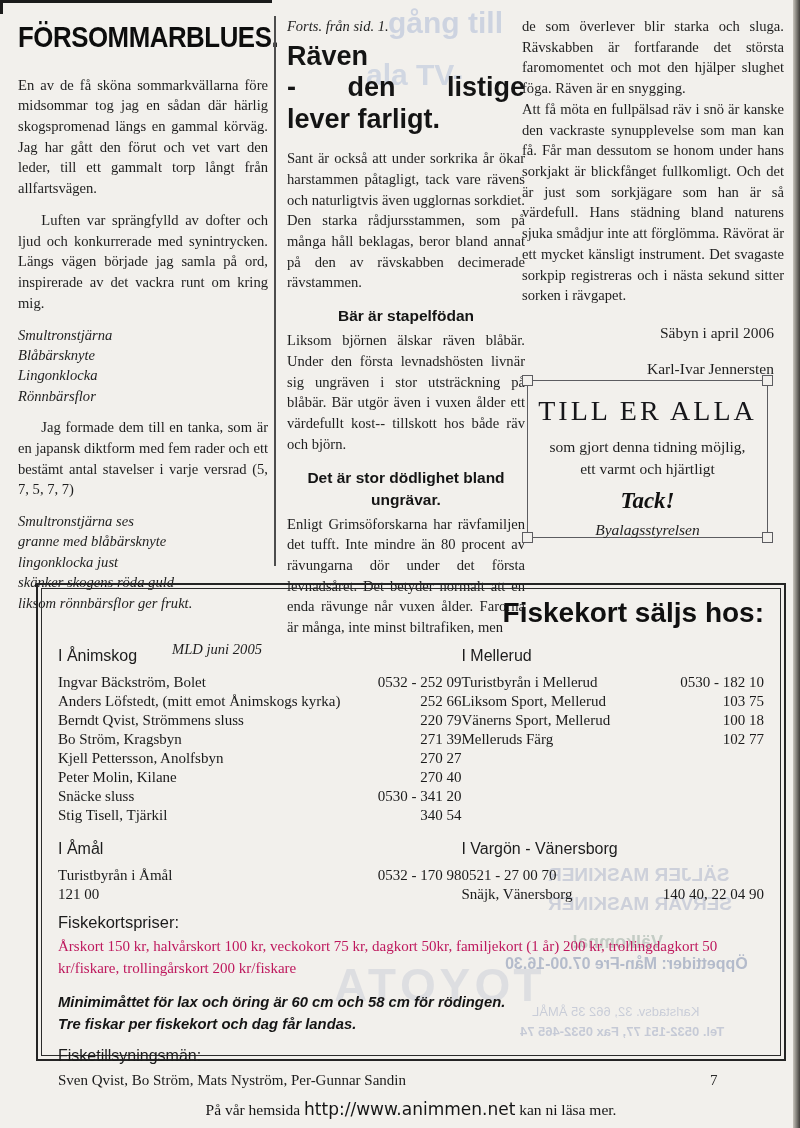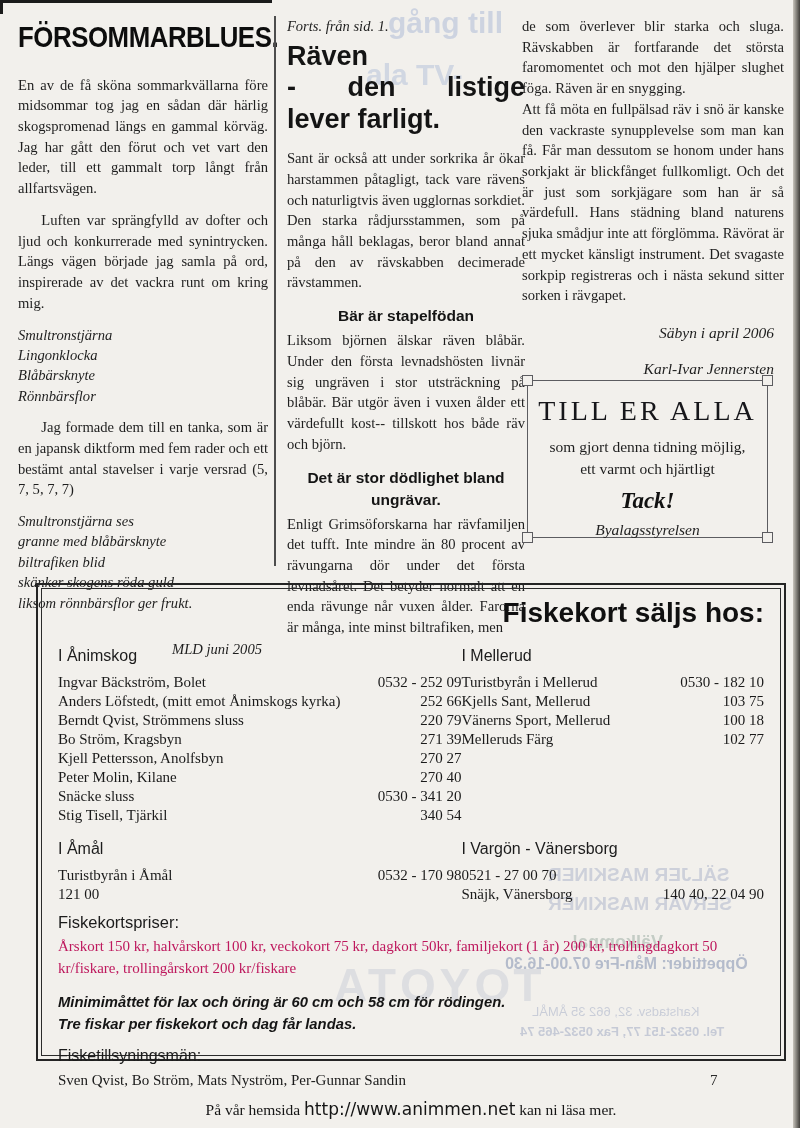--- a/index.html
+++ b/index.html
@@ -27,21 +27,21 @@
   .left-title{font-family:"Liberation Sans",sans-serif;font-weight:bold;font-size:30px;letter-spacing:-0.5px;transform:scaleX(0.86);transform-origin:left;white-space:nowrap;margin:2px 0 16px 0;color:#0d0d0d;}
   .col p{margin:0 0 11px 0;}
   .indent{text-indent:1.6em;}
   .poem{font-style:italic;line-height:1.4;margin:0 0 11px 0;text-align:left;}
   .byline{font-style:italic;text-align:right;margin-top:26px;padding-right:6px;}
 
   .cont-note{font-style:italic;font-size:14.5px;text-align:left;margin:2px 0 4px 0;}
   .fox-headline{font-family:"Liberation Sans",sans-serif;font-weight:bold;font-size:27px;line-height:1.18;color:#141414;margin:0 0 12px 0;text-align:left;}
   .hl2{text-align:justify;text-align-last:justify;}
   .subhead{font-family:"Liberation Sans",sans-serif;font-weight:bold;font-size:15.5px;margin:12px 0 3px 0;text-align:center;color:#141414;}
-  .sig{font-style:italic;text-align:right;font-size:15.5px;padding-right:10px;}
+  .sig{text-align:right;font-size:15.5px;padding-right:10px;}
   .sig-first{margin-top:16px;margin-bottom:14px;}
 
   
   .thanks-box{position:absolute;left:527px;top:380px;width:239px;height:156px;border:1.5px solid #5c5c60;text-align:center;background:transparent;}
   .corner{position:absolute;width:9px;height:9px;border:1.5px solid #5c5c60;background:#f2f0ec;}
   .c-tl{left:-6px;top:-6px;} .c-tr{right:-6px;top:-6px;}
   .c-bl{left:-6px;bottom:-6px;} .c-br{right:-6px;bottom:-6px;}
   .thanks-title{font-size:28px;letter-spacing:3px;margin-top:14px;color:#16161a;}
   .thanks-line{font-size:15.5px;line-height:1.4;color:#1e1e1e;}
   .thanks-line1{margin-top:9px;}
@@ -93,29 +93,29 @@
     <div class="edge-top"></div>
     <div class="edge-left-notch"></div>
     <div class="edge-right"></div>
 
     <section class="col col1">
       <h1 class="left-title">FÖRSOMMARBLUES.</h1>
       <p>En av de få sköna sommarkvällarna före midsommar tog jag en sådan där härlig skogspromenad längs en gammal körväg. Jag har gått den förut och vet vart den leder, till ett gammalt torp långt från allfartsvägen.</p>
       <p class="indent">Luften var sprängfylld av dofter och ljud och konkurrerade med synintrycken. Längs vägen började jag samla på ord, inspirerade av det vackra runt om kring mig.</p>
       <div class="poem">
         <div>Smultronstjärna</div>
+        <div>Blåbärsknyte</div>
         <div>Lingonklocka</div>
-        <div>Blåbärsknyte</div>
         <div>Rönnbärsflor</div>
       </div>
       <p class="indent">Jag formade dem till en tanka, som är en japansk diktform med fem rader och ett bestämt antal stavelser i varje versrad (5, 7, 5, 7, 7)</p>
       <div class="poem">
         <div>Smultronstjärna ses</div>
         <div>granne med blåbärsknyte</div>
-        <div>biltrafiken blid</div>
+        <div>lingonklocka just</div>
         <div>skänker skogens röda guld</div>
         <div>liksom rönnbärsflor ger frukt.</div>
       </div>
       <div class="byline">MLD juni 2005</div>
     </section>
 
     <div class="col-rule"></div>
 
     <section class="col col2">
       <div class="cont-note">Forts. från sid. 1.</div>
@@ -197,21 +197,21 @@
                 <span class="ephone">121 00</span>
               </div>
           </div>
           <div class="fish-col-r">
             <div class="area-header">I Mellerud</div>
             <div class="entry">
                 <span class="ename">Turistbyrån i Mellerud</span>
                 <span class="ephone">0530 - 182 10</span>
               </div>
             <div class="entry">
-                <span class="ename">Kjells Sant, Mellerud</span>
+                <span class="ename">Liksom Sport, Mellerud</span>
                 <span class="ephone">103 75</span>
               </div>
             <div class="entry">
                 <span class="ename">Vänerns Sport, Mellerud</span>
                 <span class="ephone">100 18</span>
               </div>
             <div class="entry">
                 <span class="ename">Melleruds Färg</span>
                 <span class="ephone">102 77</span>
               </div>

